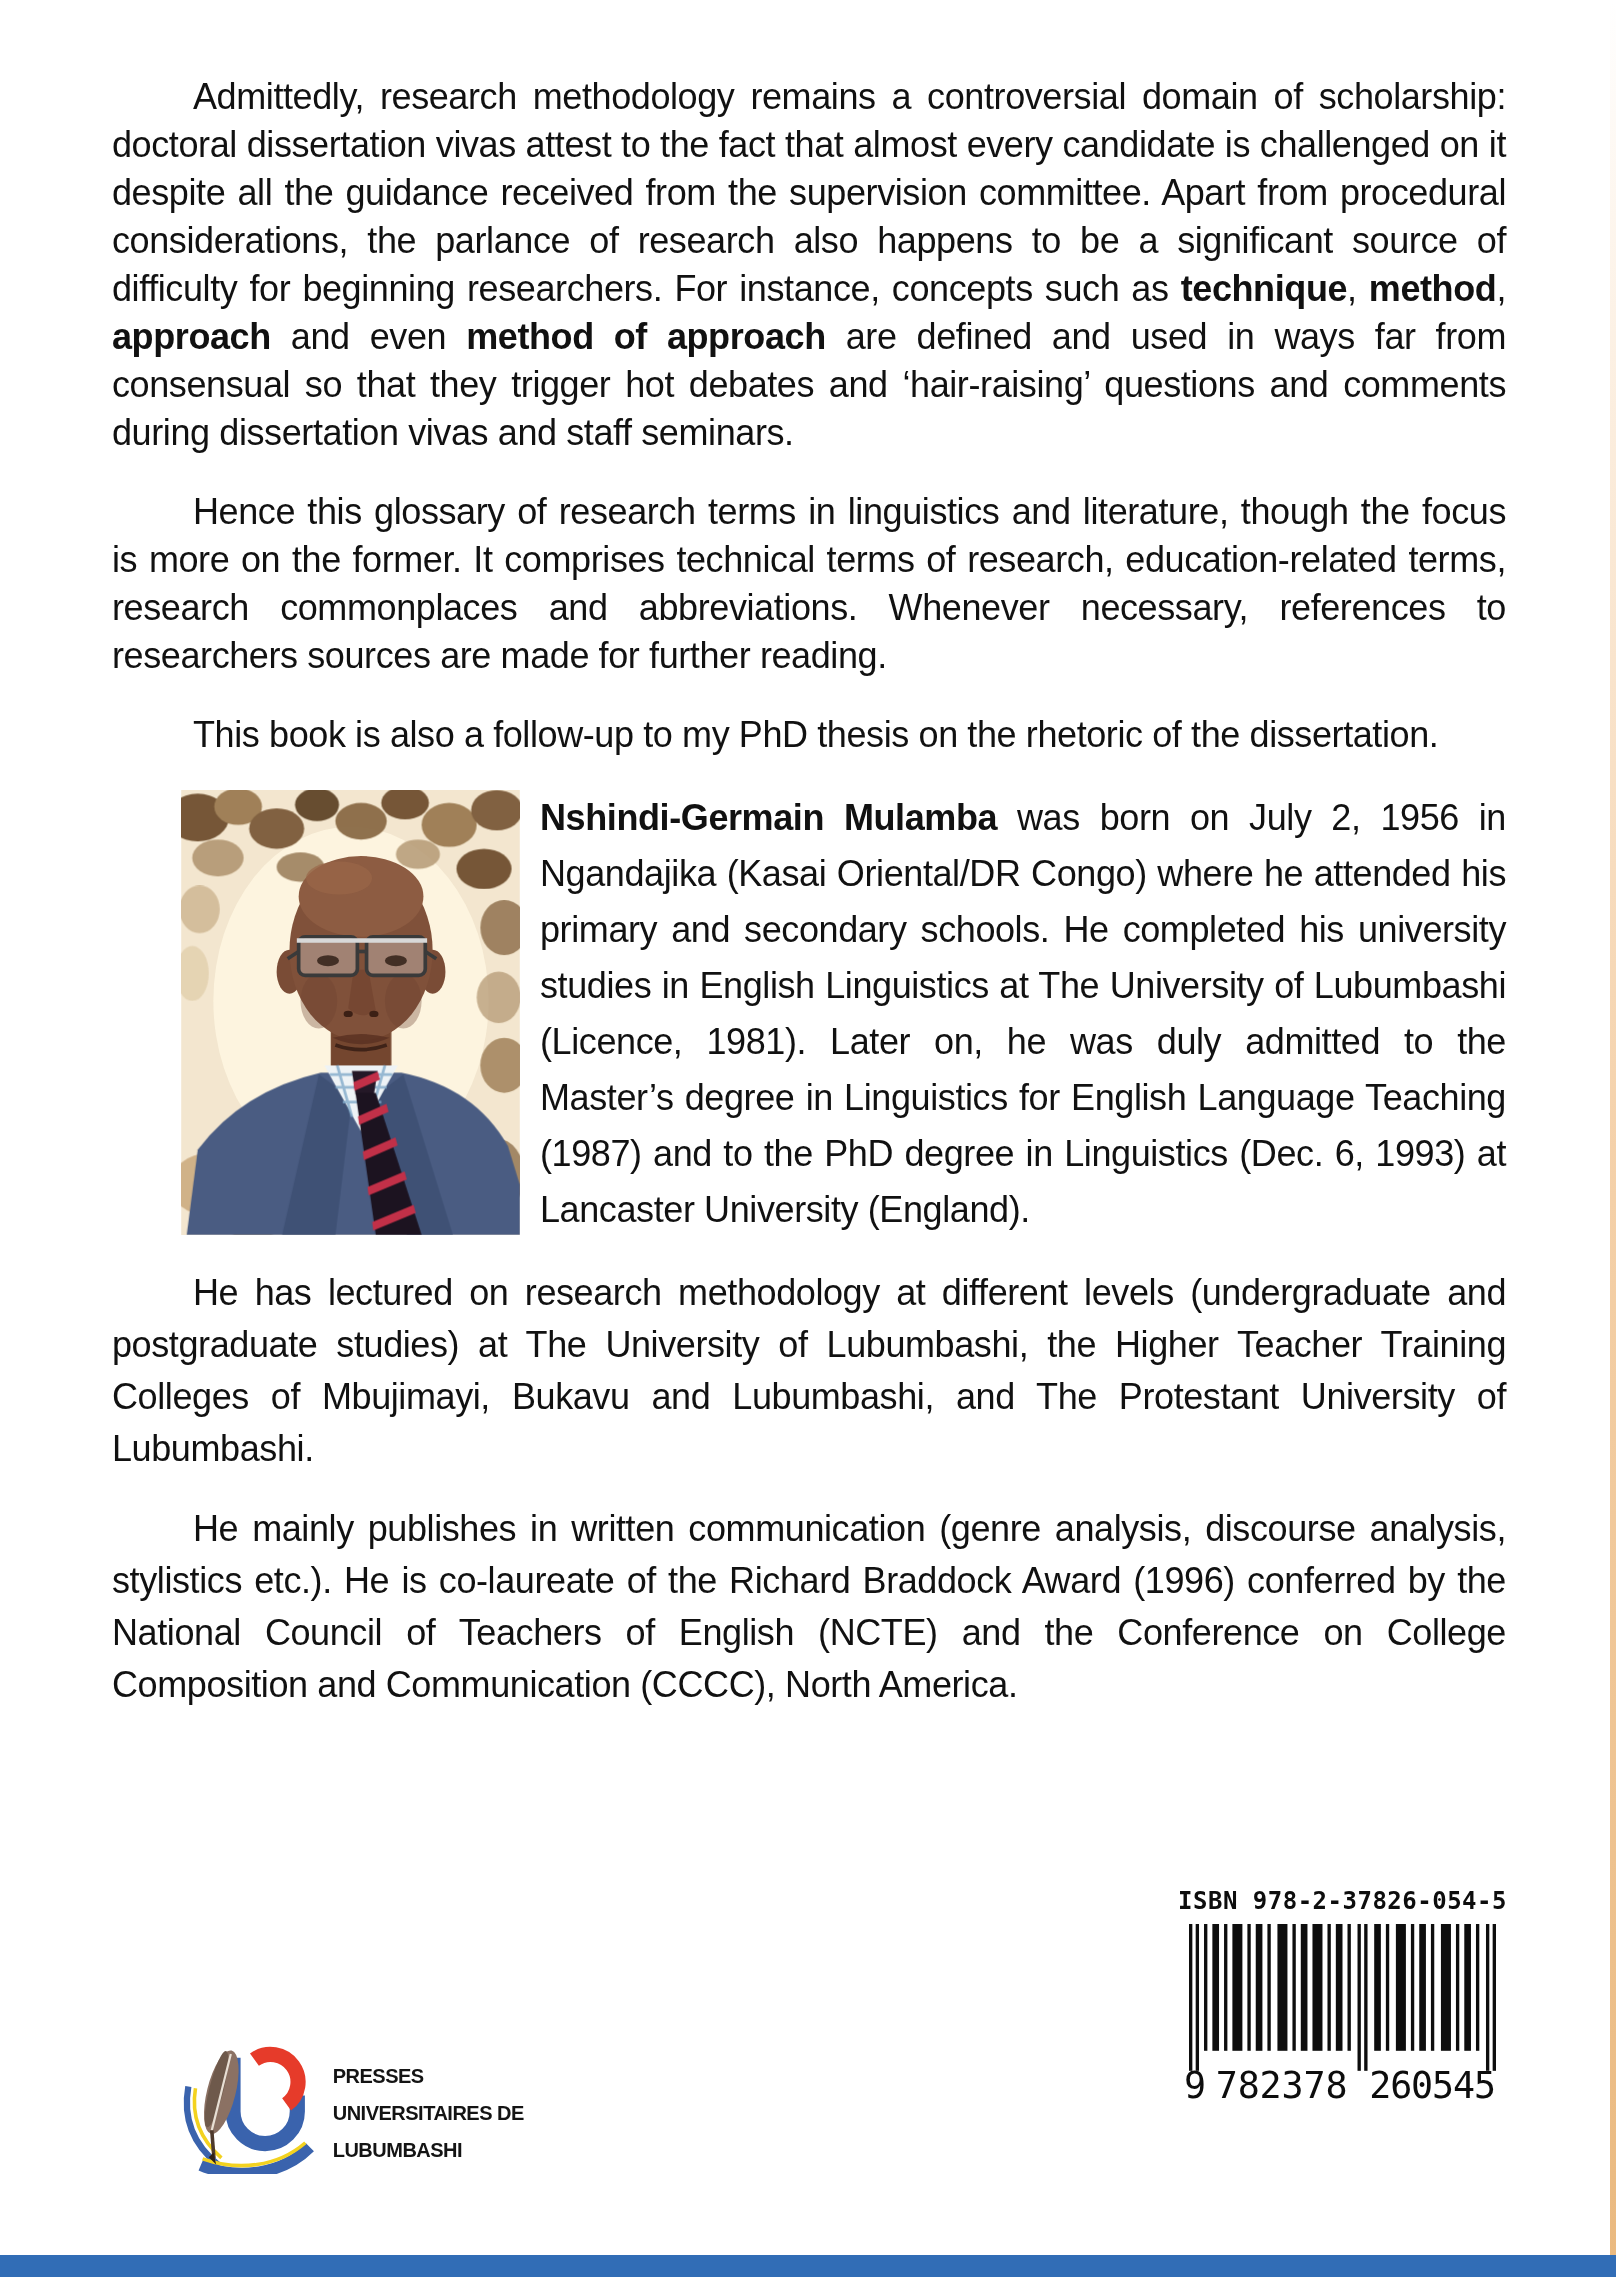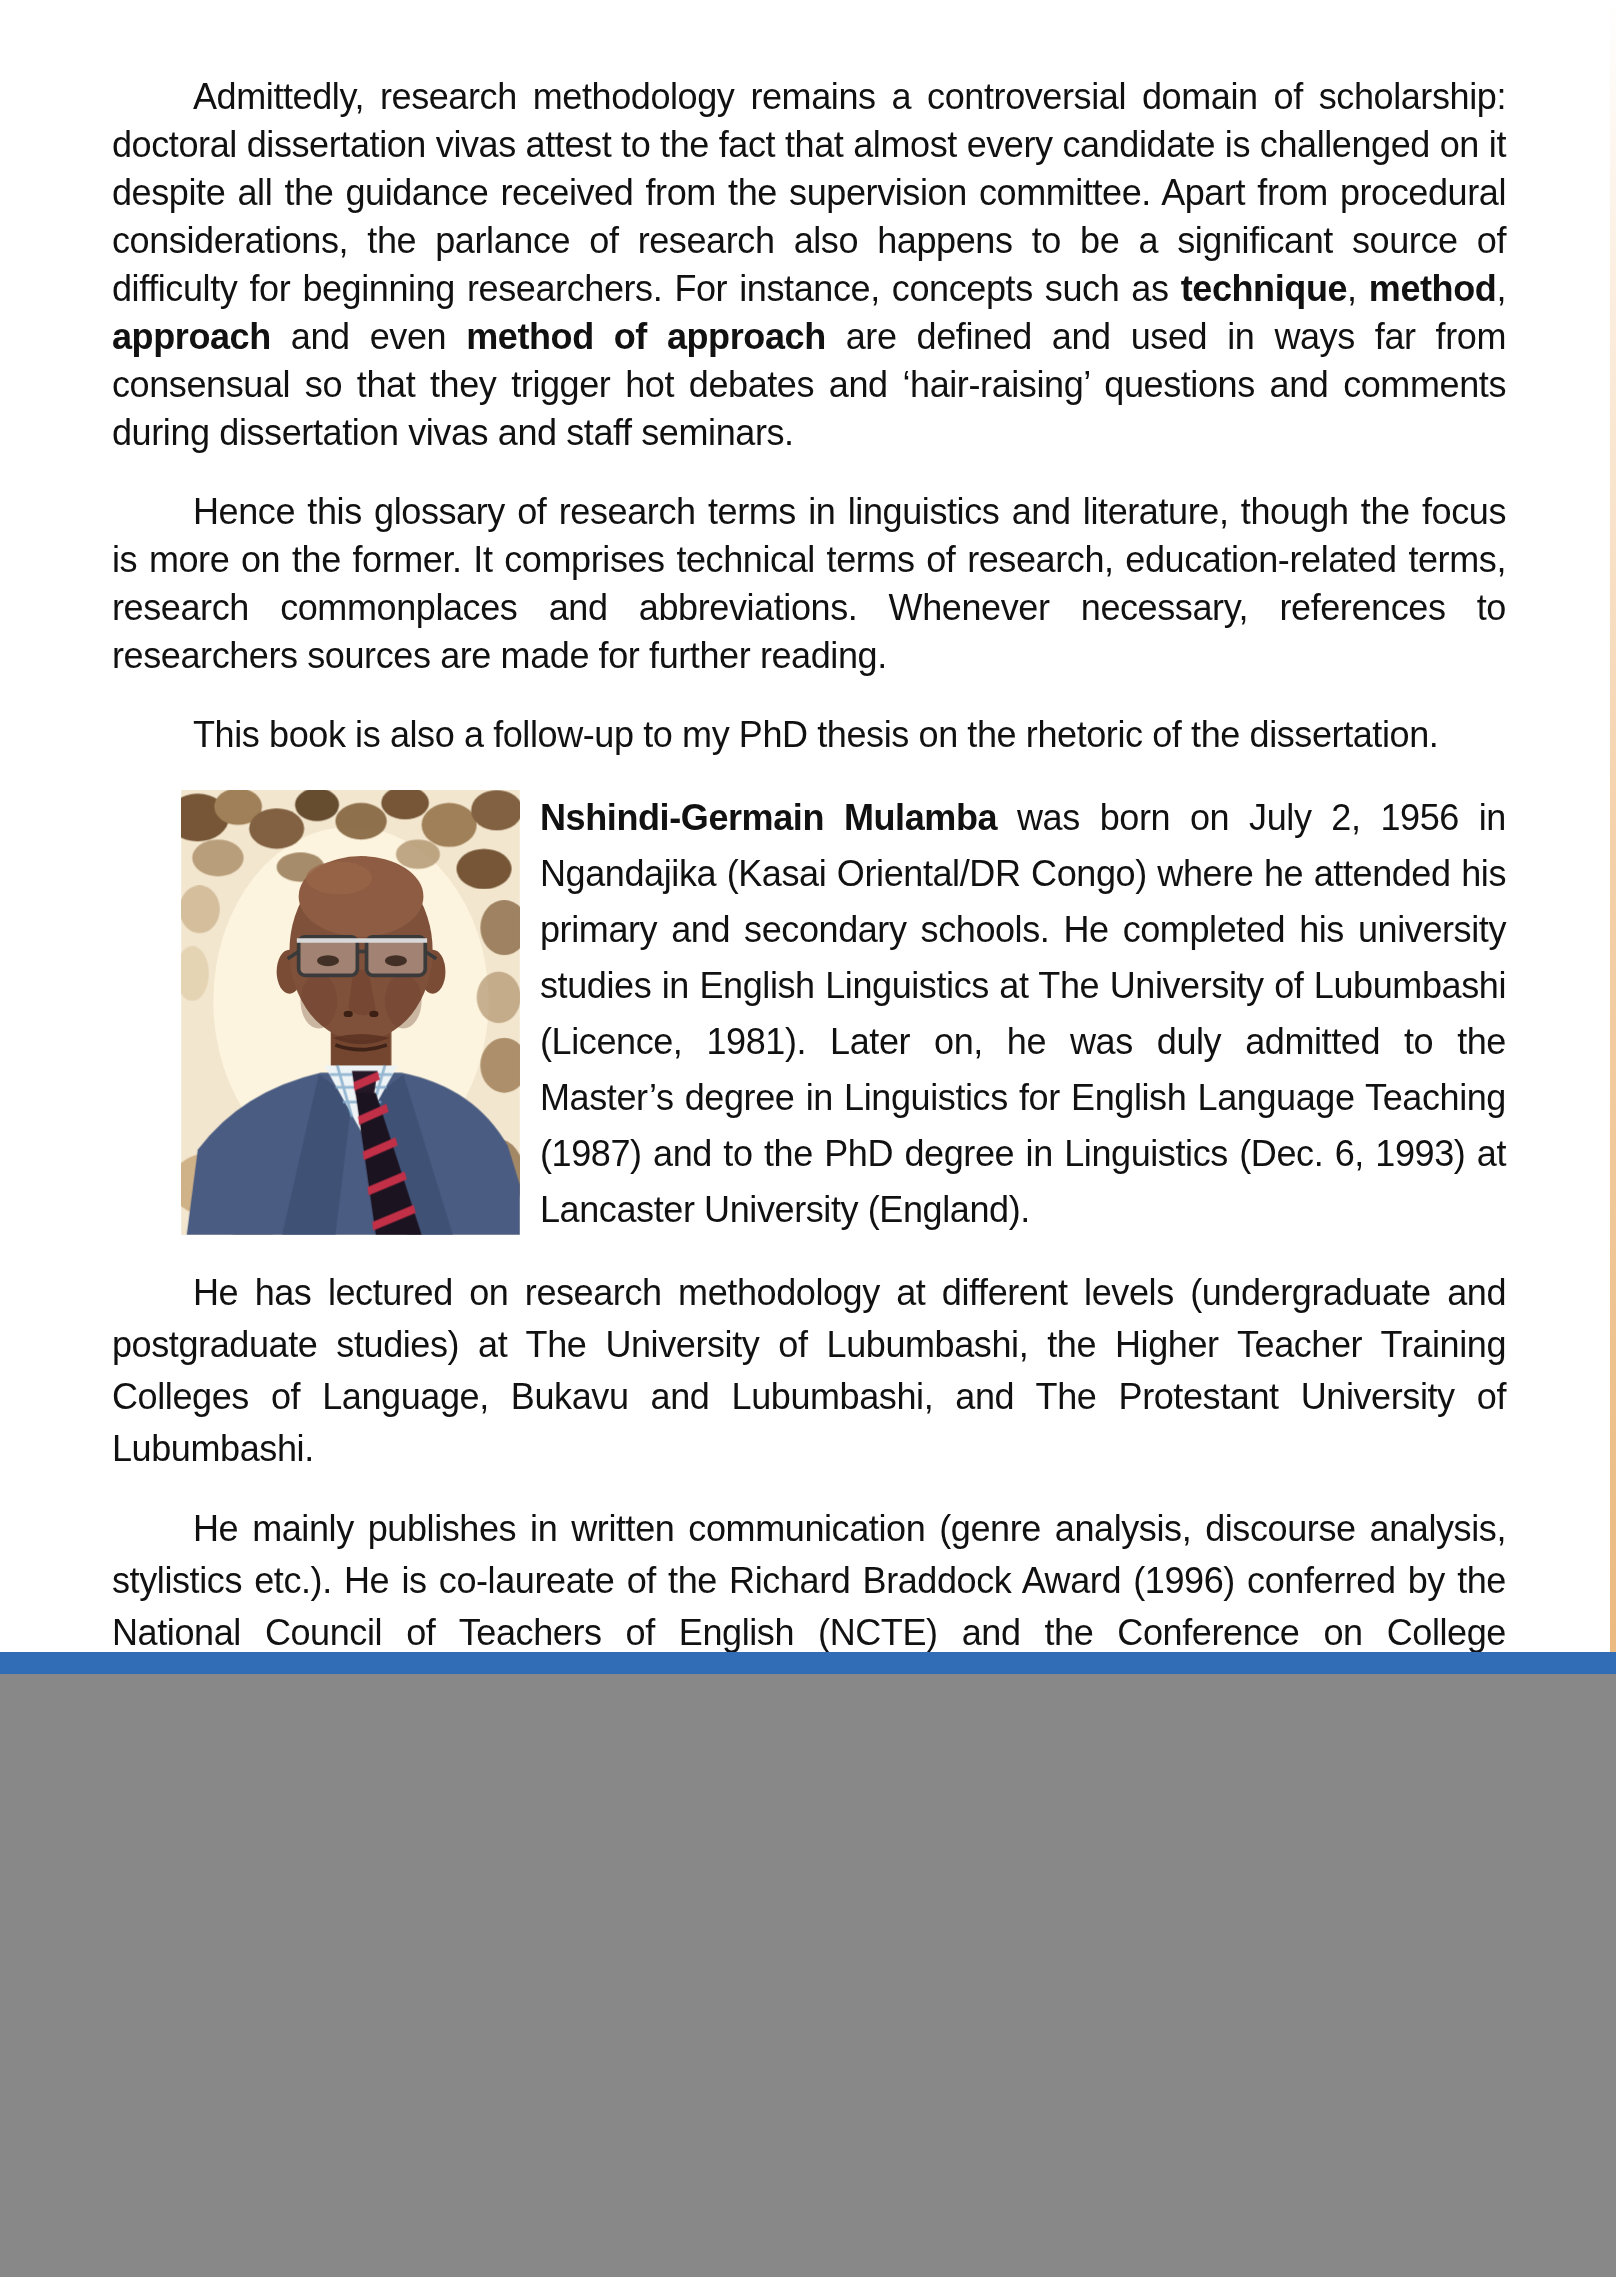--- a/index.html
+++ b/index.html
@@ -1,18 +1,18 @@
 <!DOCTYPE html>
 <html style="font-size:14.7px"><head>
 <meta charset="utf-8">
 <style>
   html,body{margin:0;padding:0;background:#888;}
   .page{
     position:relative;
-    width:1616px;height:1674px;
+    width:1616px;height:2277px;
     background:#ffffff;
     font-family:"Liberation Sans", sans-serif;
     color:#111;
     overflow:hidden;
     margin:0 auto;
   }
   .content{
     position:absolute;left:112px;top:73px;width:1394px;
   }
   .para{
@@ -152,21 +152,21 @@
                 <ellipse cx="160" cy="186" rx="12" ry="6" fill="#2a1a12" opacity="0.8"></ellipse>
                 <ellipse cx="234" cy="186" rx="12" ry="6" fill="#2a1a12" opacity="0.8"></ellipse>
               </g>
             </g>
           </g>
         </svg>
       </div>
       <div class="bio-text"><b>Nshindi-Germain Mulamba</b><span> was born on July 2, 1956 in Ngandajika (Kasai Oriental/DR Congo) where he attended his primary and secondary schools. He completed his university studies in English Linguistics at The University of Lubumbashi (Licence, 1981). Later on, he was duly admitted to the Master’s degree in Linguistics for English Language Teaching (1987) and to the PhD degree in Linguistics (Dec. 6, 1993) at Lancaster University (England).</span></div>
     </div>
 
-    <p class="para para-lower">He has lectured on research methodology at different levels (undergraduate and postgraduate studies) at The University of Lubumbashi, the Higher Teacher Training Colleges of Language, Bukavu and Lubumbashi, and The Protestant University of Lubumbashi.</p>
+    <p class="para para-lower">He has lectured on research methodology at different levels (undergraduate and postgraduate studies) at The University of Lubumbashi, the Higher Teacher Training Colleges of Mbujimayi, Bukavu and Lubumbashi, and The Protestant University of Lubumbashi.</p>
 
     <p class="para para-lower">He mainly publishes in written communication (genre analysis, discourse analysis, stylistics etc.). He is co-laureate of the Richard Braddock Award (1996) conferred by the National Council of Teachers of English (NCTE) and the Conference on College Composition and Communication (CCCC), North America.</p>
 
   </div>
 
   <div class="isbn-block">
     <div class="isbn-label">ISBN 978-2-37826-054-5</div>
     <svg class="barcode-svg" viewBox="0 0 380 214" xmlns="http://www.w3.org/2000/svg">
       <g fill="#0d0d0d">
         <rect x="6" y="0" width="4" height="176"></rect>

